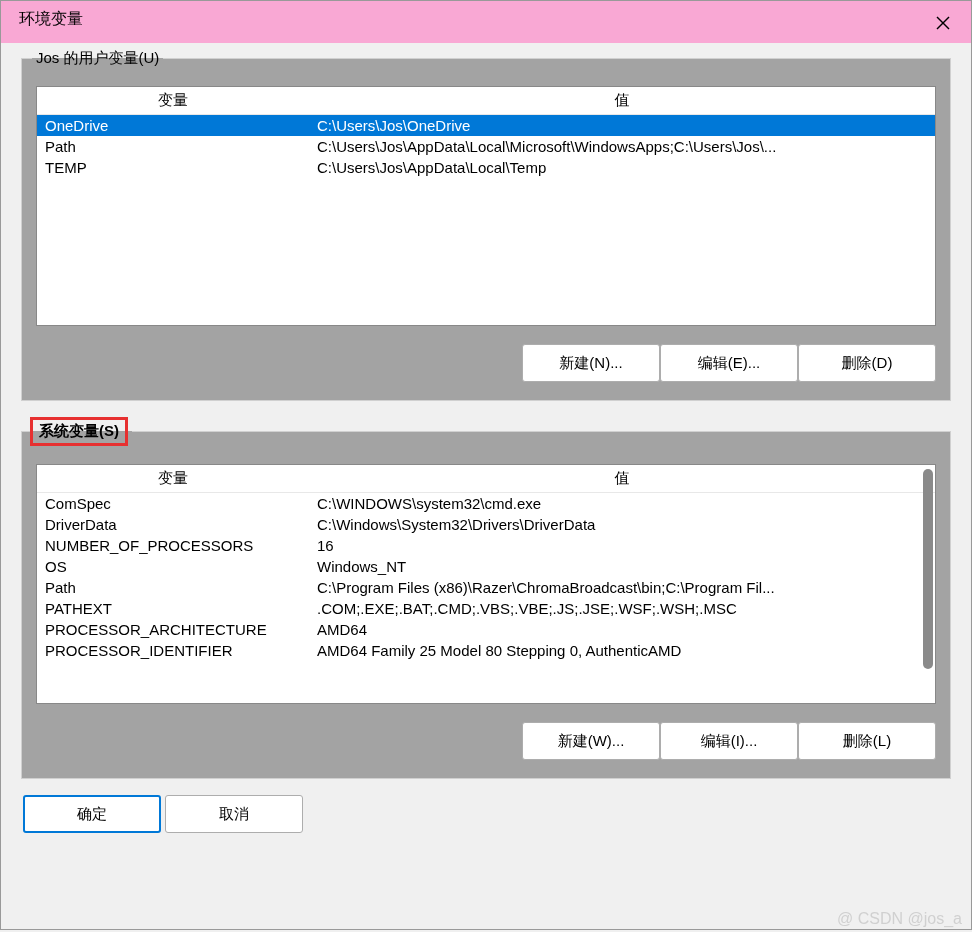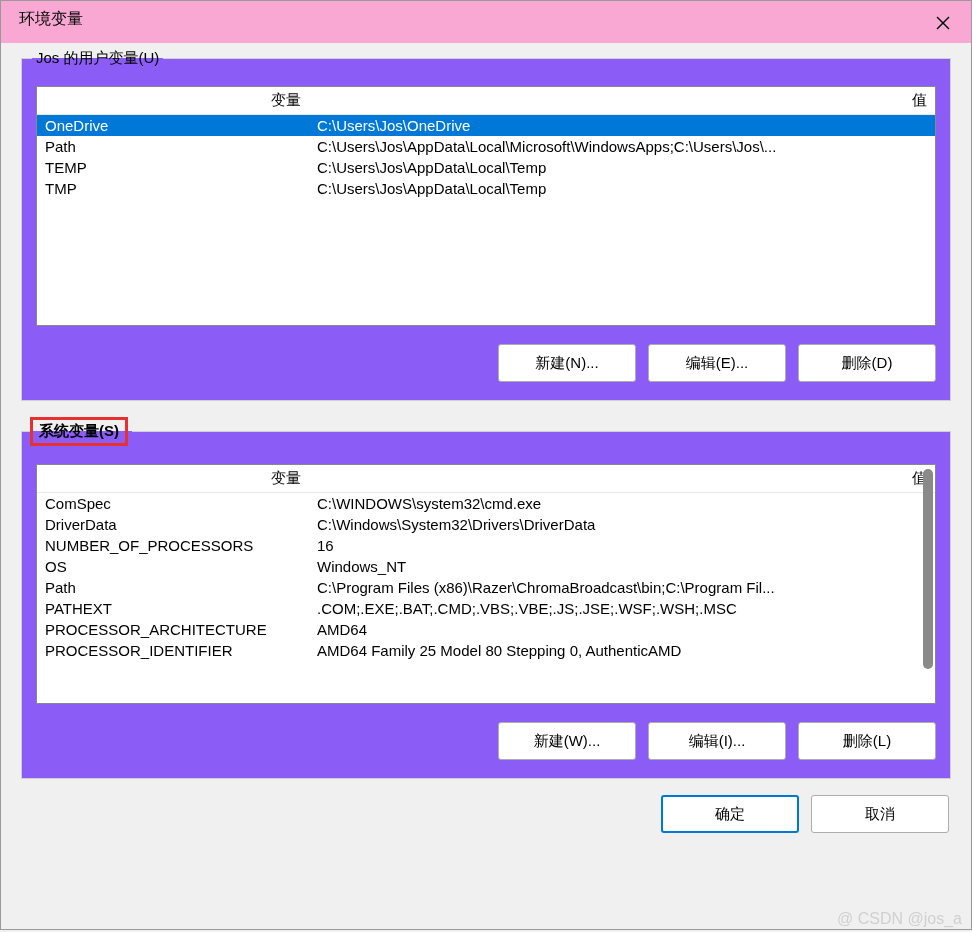--- a/index.html
+++ b/index.html
@@ -3,36 +3,36 @@
   <meta charset="utf-8">
   <style>
     * { box-sizing: border-box; margin: 0; padding: 0; }
     body { font-family: "Segoe UI", "Microsoft YaHei", sans-serif; font-size: 15px; background: #f0f0f0; width: 972px; height: 932px; overflow: hidden; }
     .window { background: #fff; border: 1px solid #999; width: 972px; height: 930px; display: flex; flex-direction: column; }
     .titlebar { display: flex; justify-content: space-between; align-items: flex-start; padding: 8px 14px 6px 18px; background: #f9a8d4; }
     .title { font-size: 16px; }
     .close-btn { width: 28px; height: 28px; display: flex; align-items: center; justify-content: center; cursor: pointer; }
     .close-btn svg { width: 14px; height: 14px; }
     .content { flex: 1; background: #f0f0f0; padding: 6px 20px 20px 20px; display: flex; flex-direction: column; gap: 16px; }
-    fieldset { border: 1px solid #d0d0d0; padding: 14px 14px 18px 14px; background: #8b5cf6; position: relative; }
+    fieldset { border: 1px solid #d0d0d0; padding: 14px 14px 18px 14px; background: #a3a3a3; position: relative; }
     legend { font-size: 15px; padding: 0 4px; margin-left: -4px; color: #000; }
     .highlight-box { border: 3px solid #e73030; padding: 2px 6px; margin-left: -6px; display: inline-block; font-weight: bold; }
     .tablewrap { background: #fff; border: 1px solid #888; margin-top: 4px; height: 240px; overflow: hidden; position: relative; }
     .tablewrap-sys { height: 240px; }
     table { width: 100%; border-collapse: collapse; table-layout: fixed; }
-    thead th { text-align: right; font-weight: normal; font-size: 15px; padding: 4px 8px; background: #fff; border-bottom: 1px solid #e8e8e8; }
+    thead th { text-align: center; font-weight: normal; font-size: 15px; padding: 4px 8px; background: #fff; border-bottom: 1px solid #e8e8e8; }
     thead th:first-child { width: 272px; }
     tbody td { padding: 2px 8px; font-size: 15px; white-space: nowrap; overflow: hidden; text-overflow: ellipsis; color: #000; }
     tbody tr.selected td { background: #0078d7; color: #fff; }
-    .btnrow { display: flex; justify-content: flex-end; gap: 12px; margin-top: 18px; }
+    .btnrow { display: flex; justify-content: flex-end; margin-top: 18px; }
     .btn { min-width: 138px; height: 38px; background: #fff; border: 1px solid #adadad; font-size: 15px; font-family: inherit; cursor: pointer; border-radius: 3px; padding: 0 14px; }
     .btn.primary { border: 2px solid #0078d7; }
     .scrollbar { position: absolute; right: 2px; top: 30px; bottom: 2px; width: 10px; background: #cdcdcd; border-radius: 5px; }
     .scrollbar.sys { top: 4px; height: 200px; bottom: auto; background: #8a8a8a; }
-    .footer { display: flex; justify-content: flex-end; gap: 12px; padding: 0 2px; }
+    .footer { display: flex; gap: 4px; padding: 0 2px; }
     .watermark { position: absolute; right: 10px; bottom: 4px; color: #d0d0d0; font-size: 16px; pointer-events: none; }
   </style>
 </head>
 <body>
 
 <div class="window">
   <div class="titlebar">
     <div class="title">环境变量</div>
     <div class="close-btn">
       <svg viewBox="0 0 14 14">
@@ -58,24 +58,20 @@
               <tr class="selected">
                 <td>OneDrive</td>
                 <td>C:\Users\Jos\OneDrive</td>
               </tr>
               <tr>
                 <td>Path</td>
                 <td>C:\Users\Jos\AppData\Local\Microsoft\WindowsApps;C:\Users\Jos\...</td>
               </tr>
               <tr>
                 <td>TEMP</td>
-                <td>C:\Users\Jos\AppData\Local\Temp</td>
-              </tr>
-              <tr>
-                <td>TMP</td>
                 <td>C:\Users\Jos\AppData\Local\Temp</td>
               </tr>
             </tbody>
         </table>
 
       </div>
       <div class="btnrow">
         <button class="btn">新建(N)...</button>
         <button class="btn">编辑(E)...</button>
         <button class="btn">删除(D)</button>

